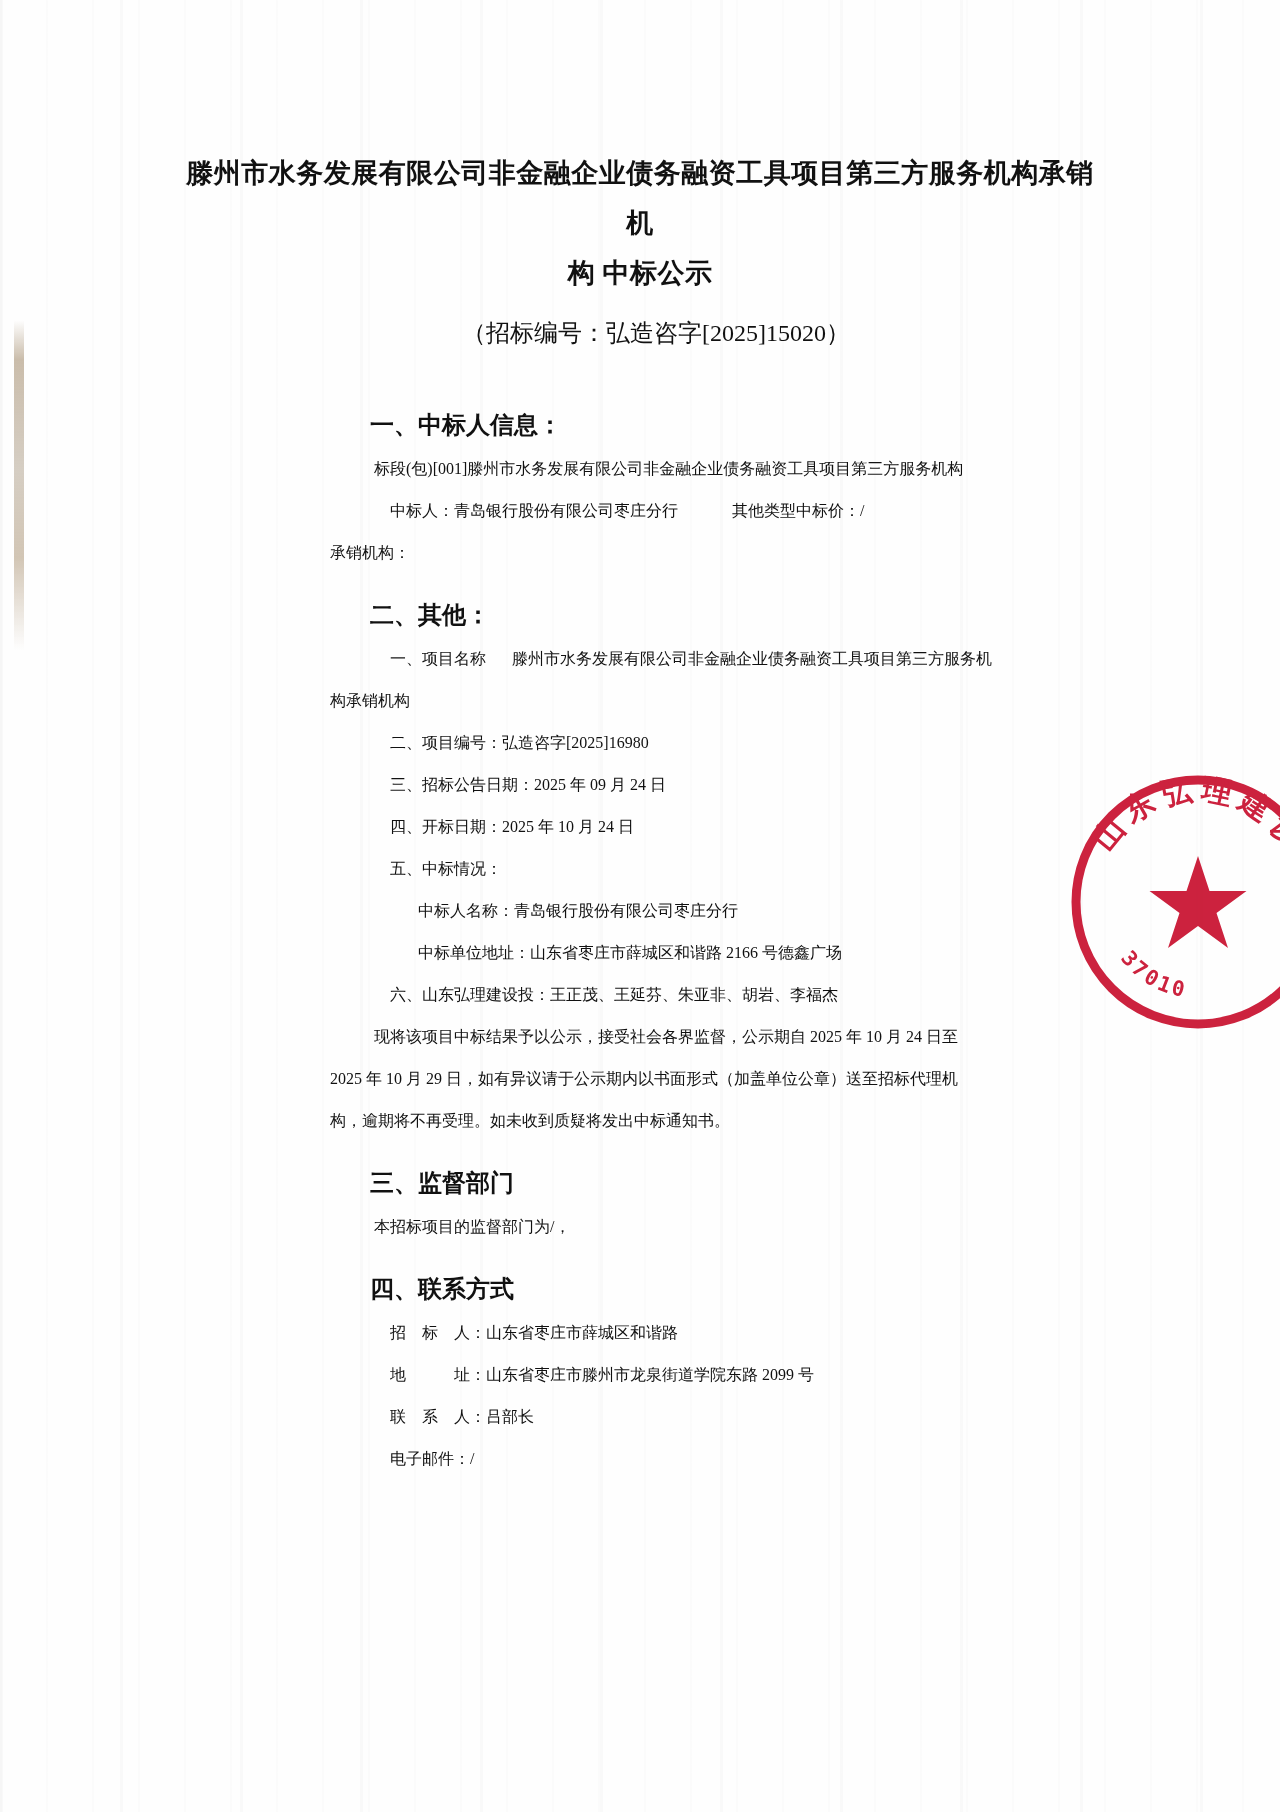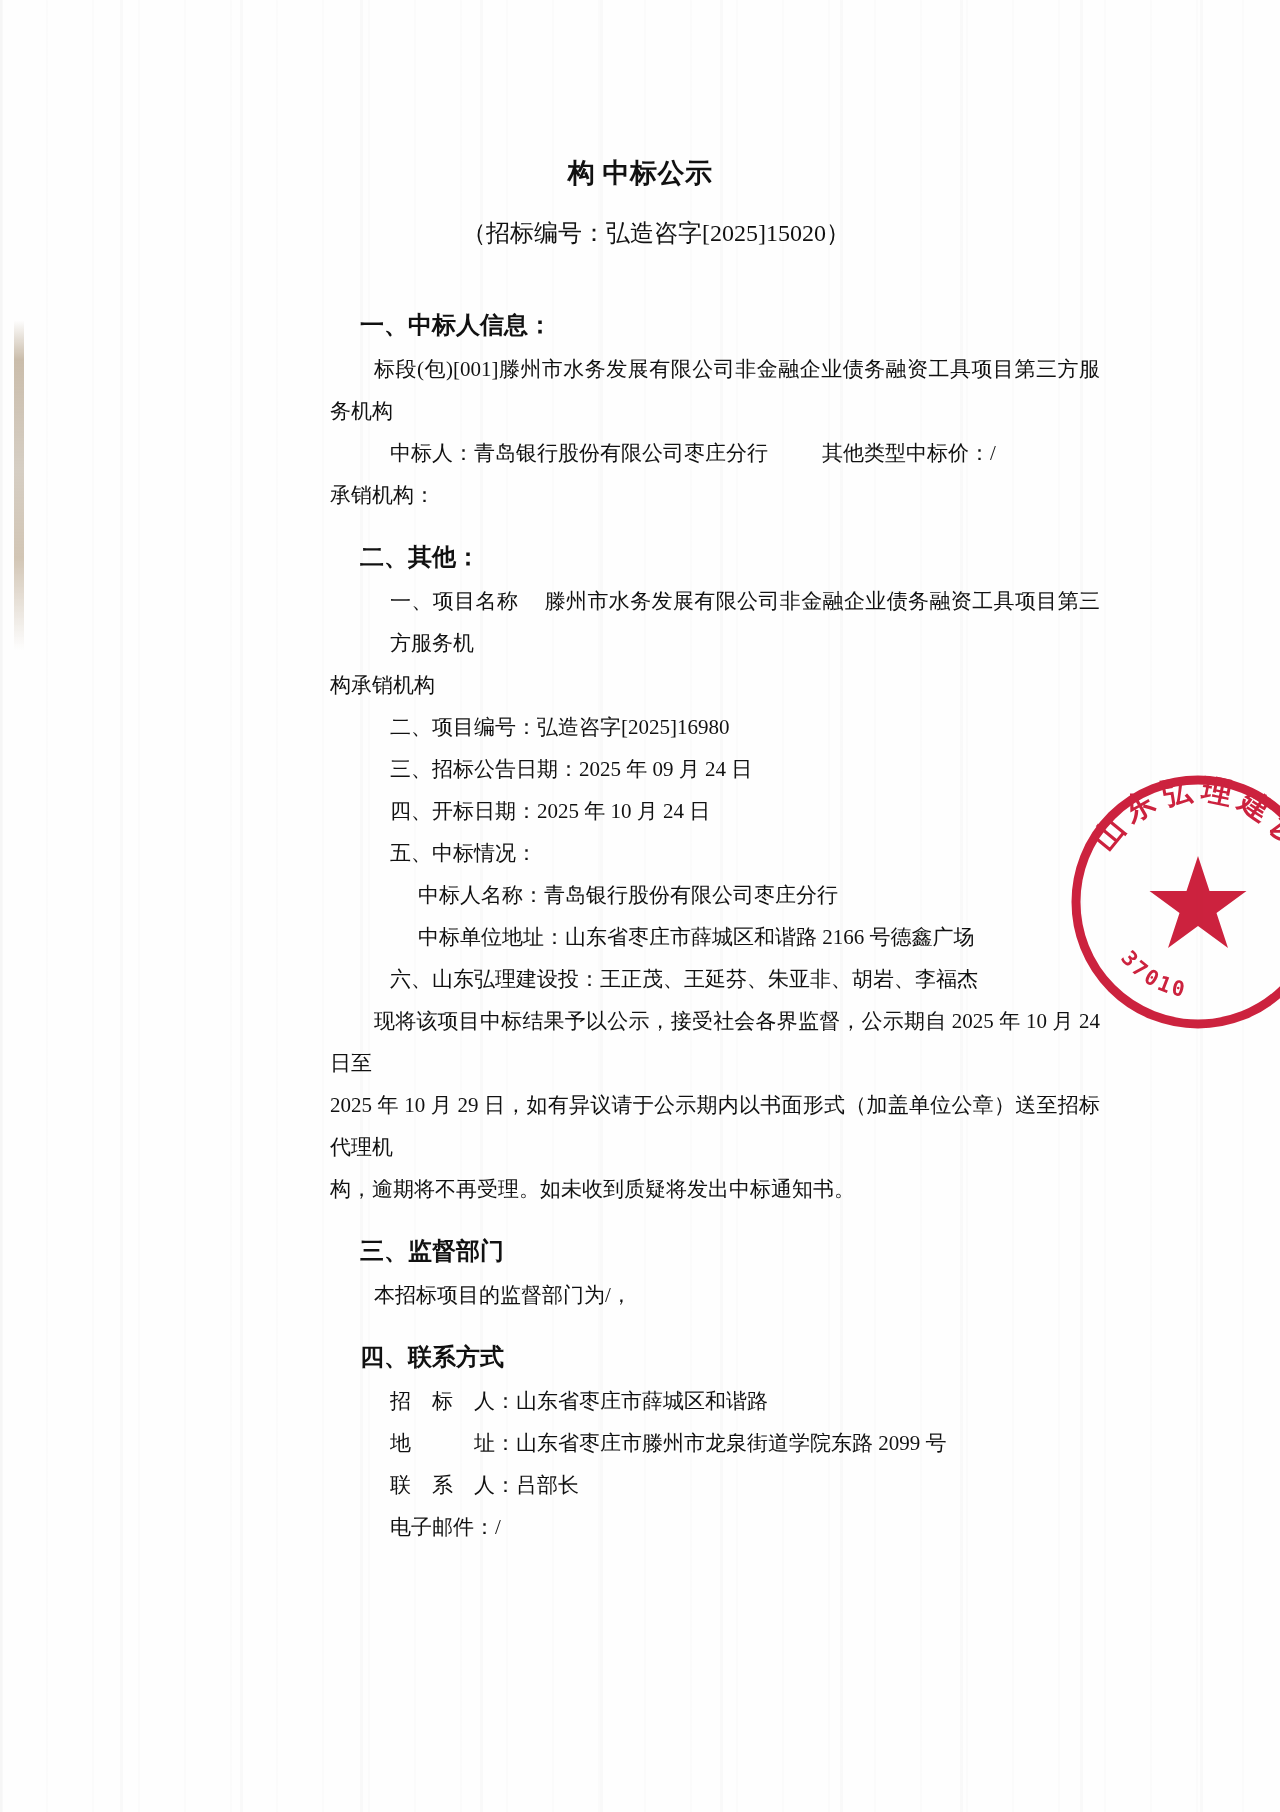--- a/index.html
+++ b/index.html
@@ -78,26 +78,26 @@
     width: 770px;
     padding-left: 150px;
     box-sizing: content-box;
   }
 
   .h1-line {
     font-weight: bold;
     font-size: 24px;
     line-height: 46px;
     margin-top: 46px;
-    margin-left: 30px;
+    margin-left: 40px;
   }
   .h1-line.tight { margin-top: 18px; }
 
   .p-line {
-    font-size: 21px;
+    font-size: 16px;
     line-height: 42px;
     text-align: justify;
   }
   .indent-1 { text-indent: 44px; }
   .indent-2 { padding-left: 60px; }
   .indent-3 { padding-left: 88px; }
 
   .gap-wide { display: inline-block; width: 54px; }
   .gap-label { display: inline-block; width: 26px; }
 
@@ -116,20 +116,21 @@
 <body>
 
 <div class="page">
   <div class="paper-texture"></div>
   <div class="edge-smudge"></div>
 
   <div class="content">
 
     <div style="height:148px"></div>
 
+    <div class="doc-title">滕州市水务发展有限公司非金融企业债务融资工具项目第三方服务机构承销机</div>
     <div class="doc-title">构 中标公示</div>
     <div class="doc-subtitle">（招标编号：弘造咨字[2025]15020）</div>
 
     <div class="body-block">
 
       <div class="h1-line">一、中标人信息：</div>
       <div class="p-line indent-1">标段(包)[001]滕州市水务发展有限公司非金融企业债务融资工具项目第三方服务机构</div>
       <div class="p-line indent-2">
         <span>中标人：</span><span>青岛银行股份有限公司枣庄分行</span><span class="gap-wide"></span><span>其他类型中标价：</span><span>/</span>
       </div>

